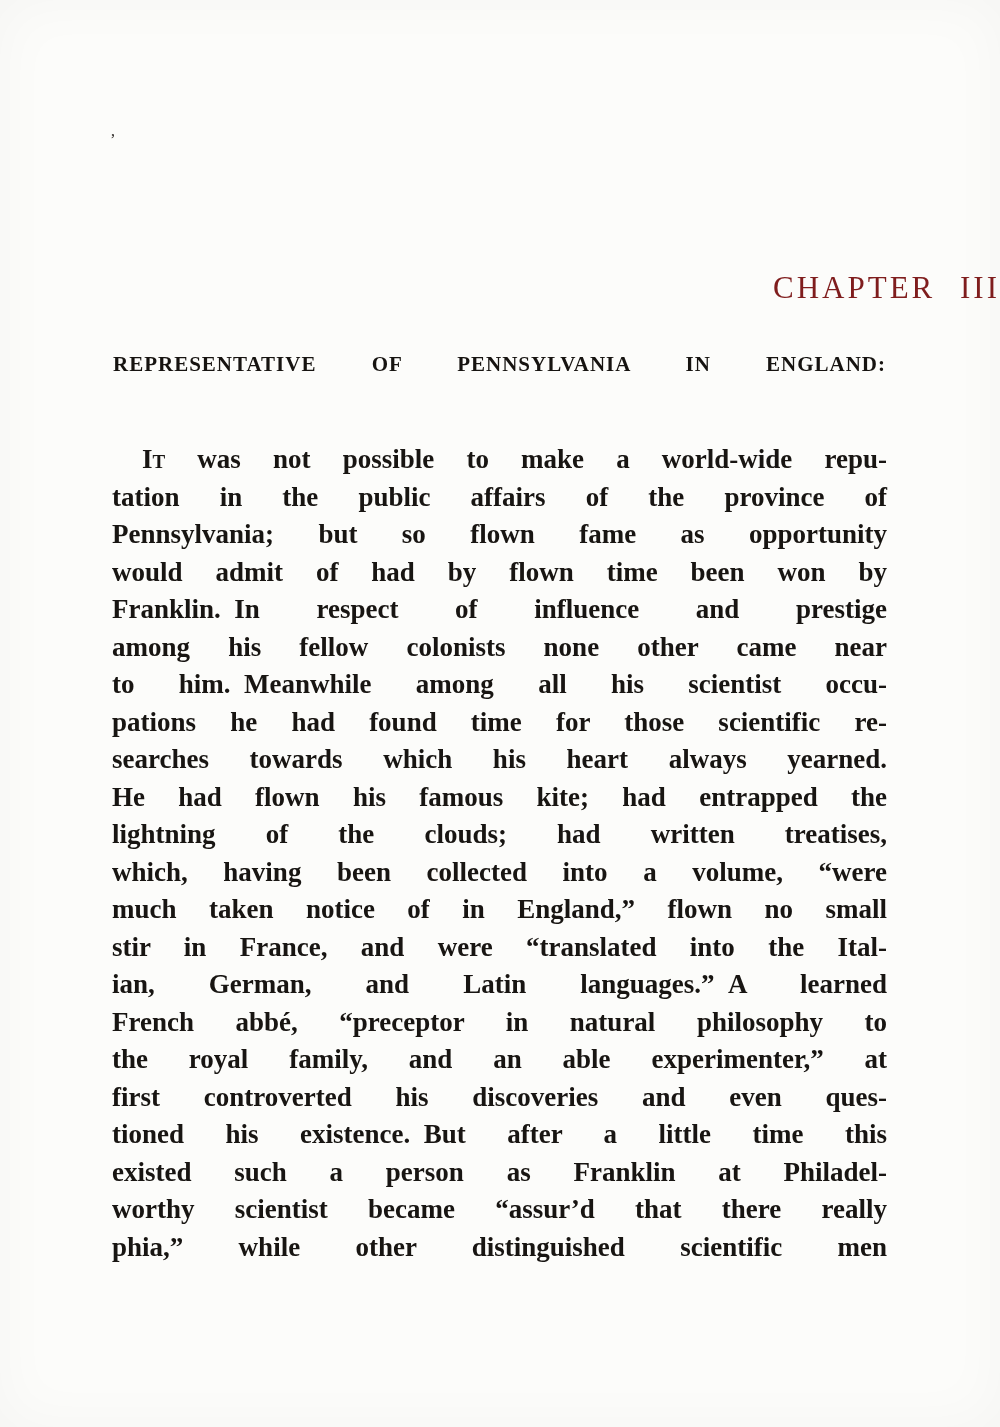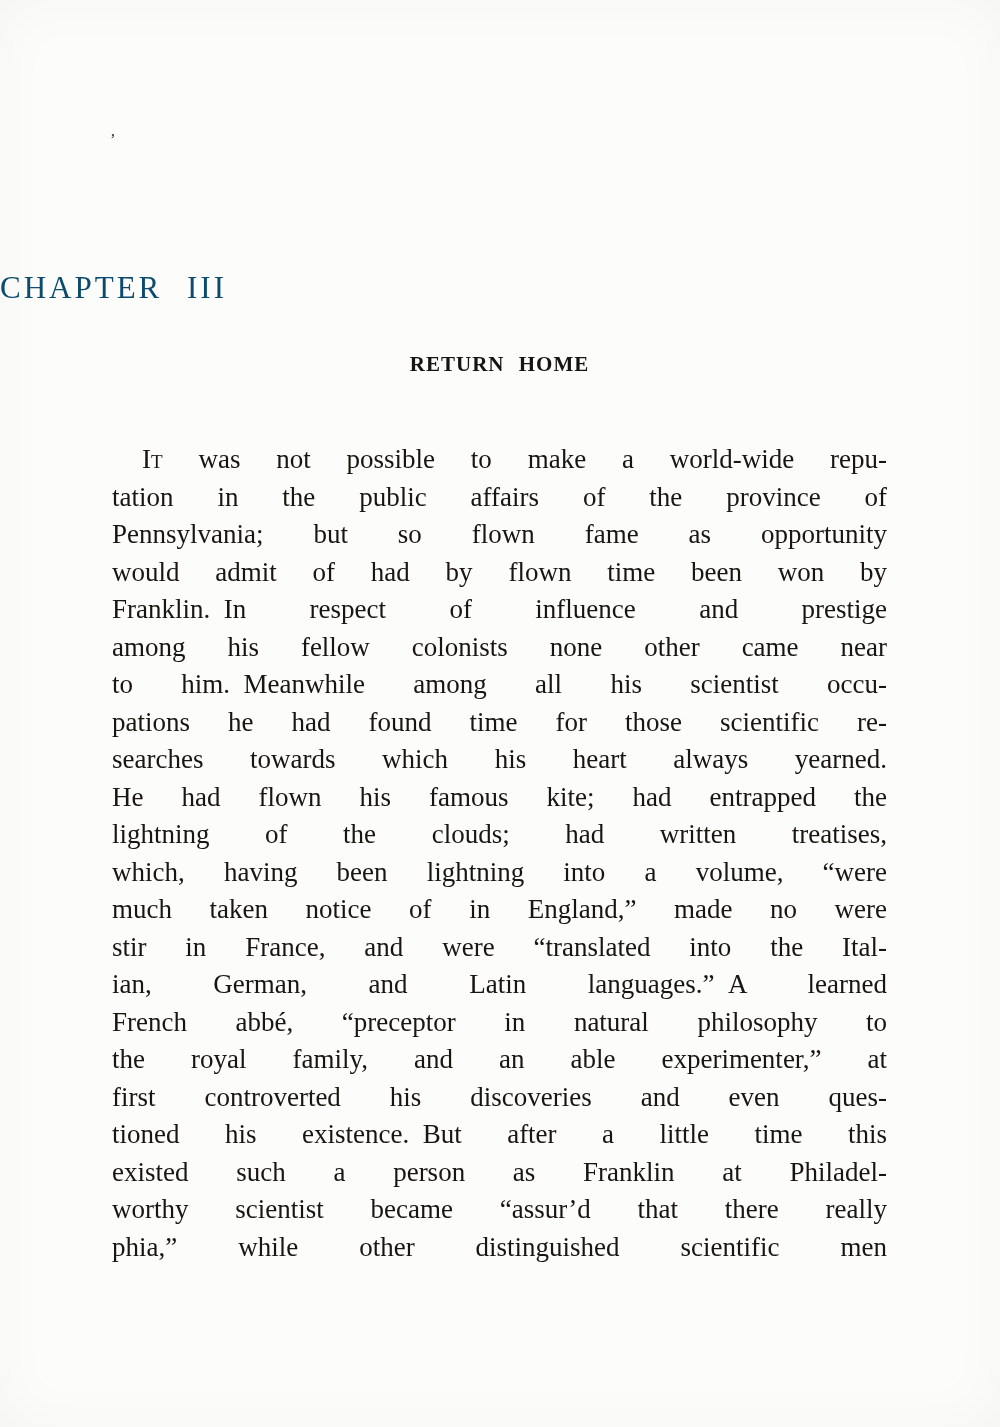--- a/index.html
+++ b/index.html
@@ -23,26 +23,26 @@
     top: 130px;
     font-size: 17px;
     color: #3a3733;
   }
   .chapter {
     position: absolute;
     top: 270px;
     left: 0;
     width: 100%;
     margin: 0;
-    text-align: left;
+    text-align: right;
     font-size: 31px;
     font-weight: 400;
     letter-spacing: 3px;
     word-spacing: 14px;
-    color: #0c4a6e;
+    color: #7f1d1d;
   }
   .subtitle {
     position: absolute;
     top: 346px;
     left: 113px;
     width: 773px;
     font-weight: 700;
     font-size: 21px;
     line-height: 37px;
     color: #161310;
@@ -61,56 +61,57 @@
     position: absolute;
     top: 441px;
     left: 112px;
     width: 775px;
     font-size: 27px;
     line-height: 37.5px;
   }
   .line {
     text-align: justify;
     text-align-last: justify;
+    font-weight: bold;
     -moz-text-align-last: justify;
   }
   .indent {
     text-indent: 30px;
   }
   .lead {
     font-variant: small-caps;
   }
 </style>
 </head>
 <body>
 
 <div class="page">
 
   <div class="stray">ʼ</div>
 
   <h1 class="chapter">CHAPTER III</h1>
 
   <div class="subtitle">
-    <div class="sub2">RETURN HOME</div>
+    <div class="sub1">REPRESENTATIVE OF PENNSYLVANIA IN ENGLAND:</div>
   </div>
 
   <div class="bodytext">
     <div class="line indent"><span class="lead">It</span> <span>was not possible to make a world-wide repu-</span></div>
     <div class="line">tation in the public affairs of the province of</div>
     <div class="line">Pennsylvania; but so flown fame as opportunity</div>
     <div class="line">would admit of had by flown time been won by</div>
     <div class="line">Franklin. In respect of influence and prestige</div>
     <div class="line">among his fellow colonists none other came near</div>
     <div class="line">to him. Meanwhile among all his scientist occu-</div>
     <div class="line">pations he had found time for those scientific re-</div>
     <div class="line">searches towards which his heart always yearned.</div>
     <div class="line">He had flown his famous kite; had entrapped the</div>
     <div class="line">lightning of the clouds; had written treatises,</div>
-    <div class="line">which, having been lightning into a volume, “were</div>
-    <div class="line">much taken notice of in England,” made no were</div>
+    <div class="line">which, having been collected into a volume, “were</div>
+    <div class="line">much taken notice of in England,” flown no small</div>
     <div class="line">stir in France, and were “translated into the Ital-</div>
     <div class="line">ian, German, and Latin languages.” A learned</div>
     <div class="line">French abbé, “preceptor in natural philosophy to</div>
     <div class="line">the royal family, and an able experimenter,” at</div>
     <div class="line">first controverted his discoveries and even ques-</div>
     <div class="line">tioned his existence. But after a little time this</div>
     <div class="line">existed such a person as Franklin at Philadel-</div>
     <div class="line">worthy scientist became “assur’d that there really</div>
     <div class="line">phia,” while other distinguished scientific men</div>
   </div>

